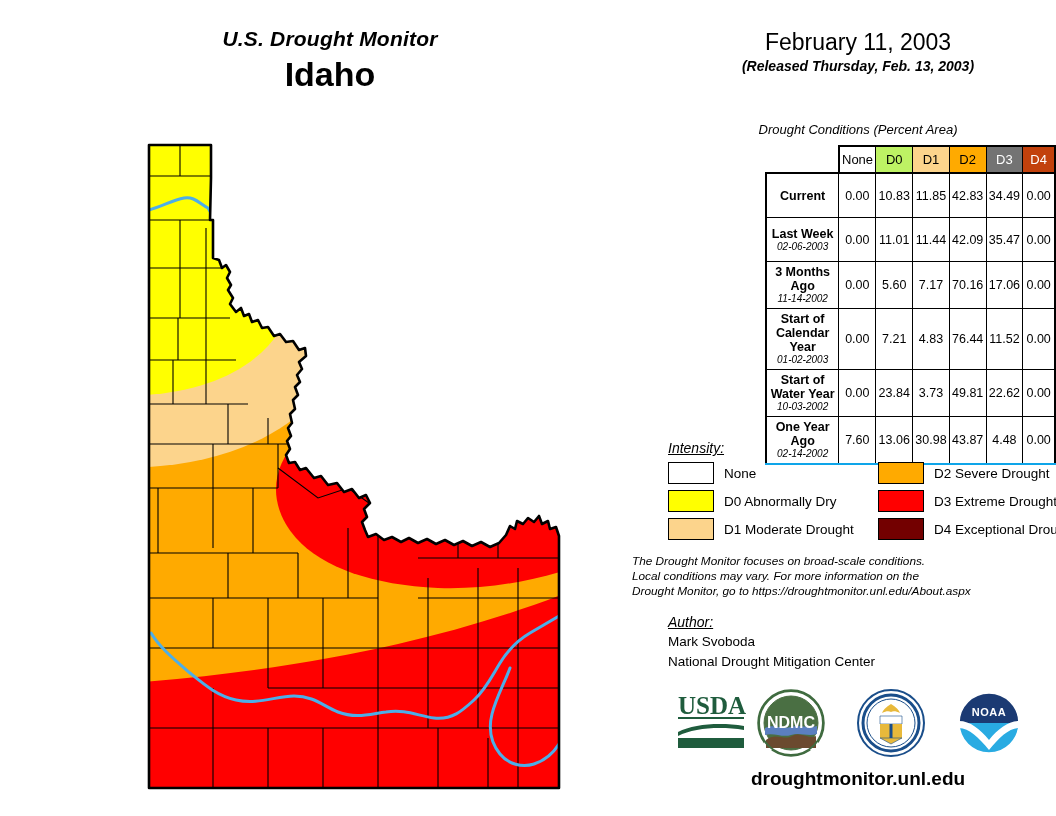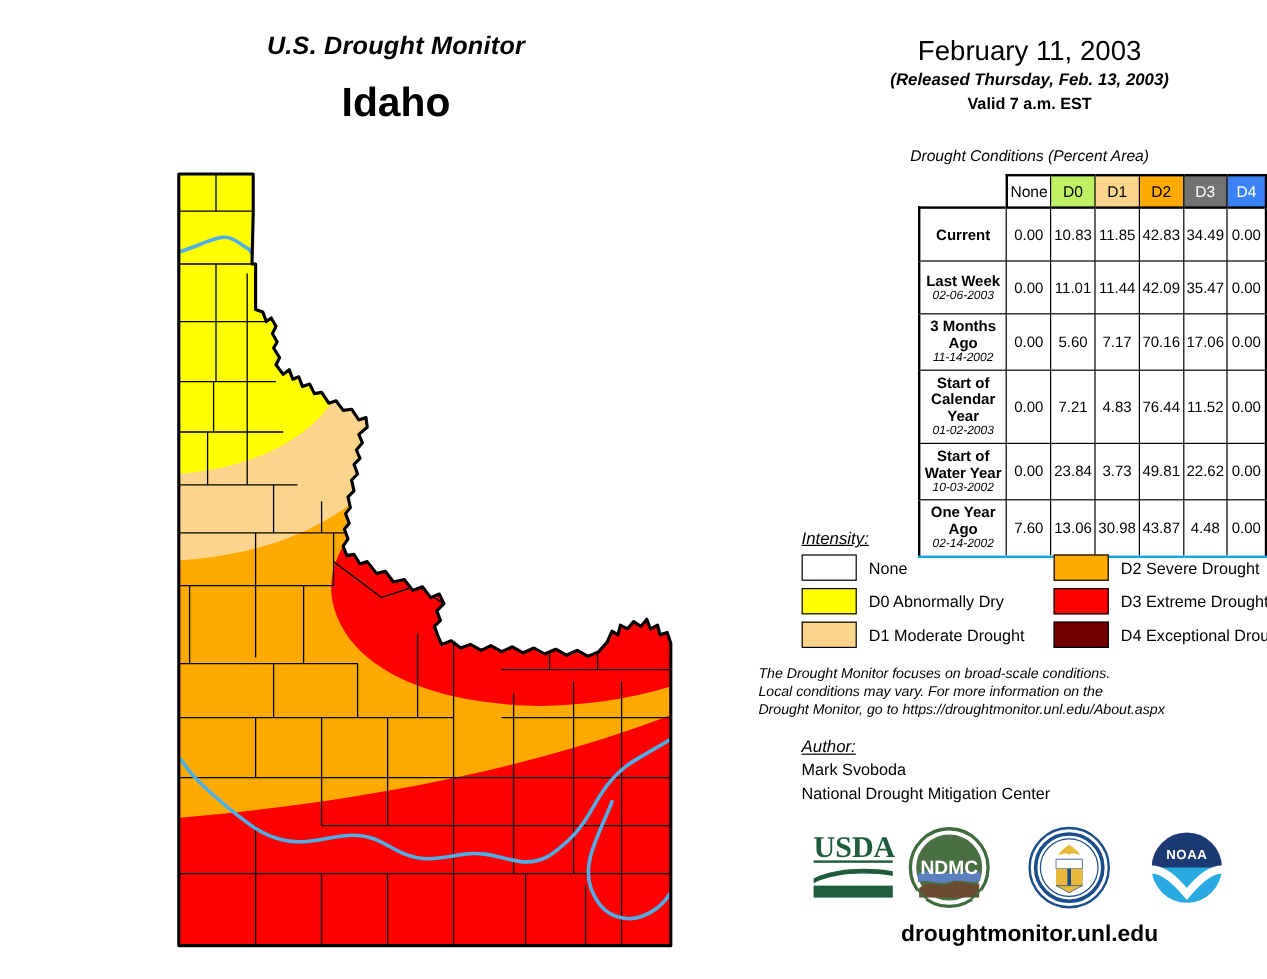--- a/index.html
+++ b/index.html
@@ -32,21 +32,21 @@
     font-size: 21px;
     font-weight: bold;
     font-style: italic;
     letter-spacing: .2px;
     line-height: 26px;
   }
   #title-state {
     font-size: 34px;
     font-weight: bold;
     line-height: 42px;
-    margin-top: 13px;
+    margin-top: 1px;
   }
   #map-wrap {
     position: absolute;
     left: 118px; top: 128px;
     width: 480px; height: 670px;
   }
   #map-wrap svg { display:block; width:100%; height:100%; }
 
   
   #right-panel {
@@ -372,35 +372,34 @@
                L 441,660 L 31,660 Z"></path>
     </svg>
   </div>
 </div>
 
 <div id="right-panel">
 
   <div id="date-block">
     <div id="date-main">February 11, 2003</div>
     <div id="date-released">(Released Thursday, Feb. 13, 2003)</div>
-    <div id="date-valid">Valid 7 a.m. EST</div>
   </div>
 
   <div id="table-caption">Drought Conditions (Percent Area)</div>
 
   <table id="cond-table">
     <thead>
       <tr>
         <th class="corner"></th>
       <th style="background: rgb(255, 255, 255); color: rgb(0, 0, 0); border-left: 2px solid rgb(0, 0, 0); border-top: 2px solid rgb(0, 0, 0);">None</th>
           <th style="background: #bef264; color: rgb(0, 0, 0); border-top: 2px solid rgb(0, 0, 0);">D0</th>
           <th style="background: rgb(252, 212, 140); color: rgb(0, 0, 0); border-top: 2px solid rgb(0, 0, 0);">D1</th>
           <th style="background: rgb(255, 170, 0); color: rgb(0, 0, 0); border-top: 2px solid rgb(0, 0, 0);">D2</th>
           <th style="background: #737373; color: rgb(255, 255, 255); border-top: 2px solid rgb(0, 0, 0);">D3</th>
-          <th style="background: #3b82f6; color: rgb(255, 255, 255); border-right: 2px solid rgb(0, 0, 0); border-top: 2px solid rgb(0, 0, 0);">D4</th>
+          <th style="background: #c2410c; color: rgb(255, 255, 255); border-right: 2px solid rgb(0, 0, 0); border-top: 2px solid rgb(0, 0, 0);">D4</th>
         </tr>
     </thead>
     <tbody>
         <tr>
           <td class="rowlabel">Current</td>
           <td class="val">0.00</td>
           <td class="val">10.83</td>
           <td class="val">11.85</td>
           <td class="val">42.83</td>
           <td class="val">34.49</td>

